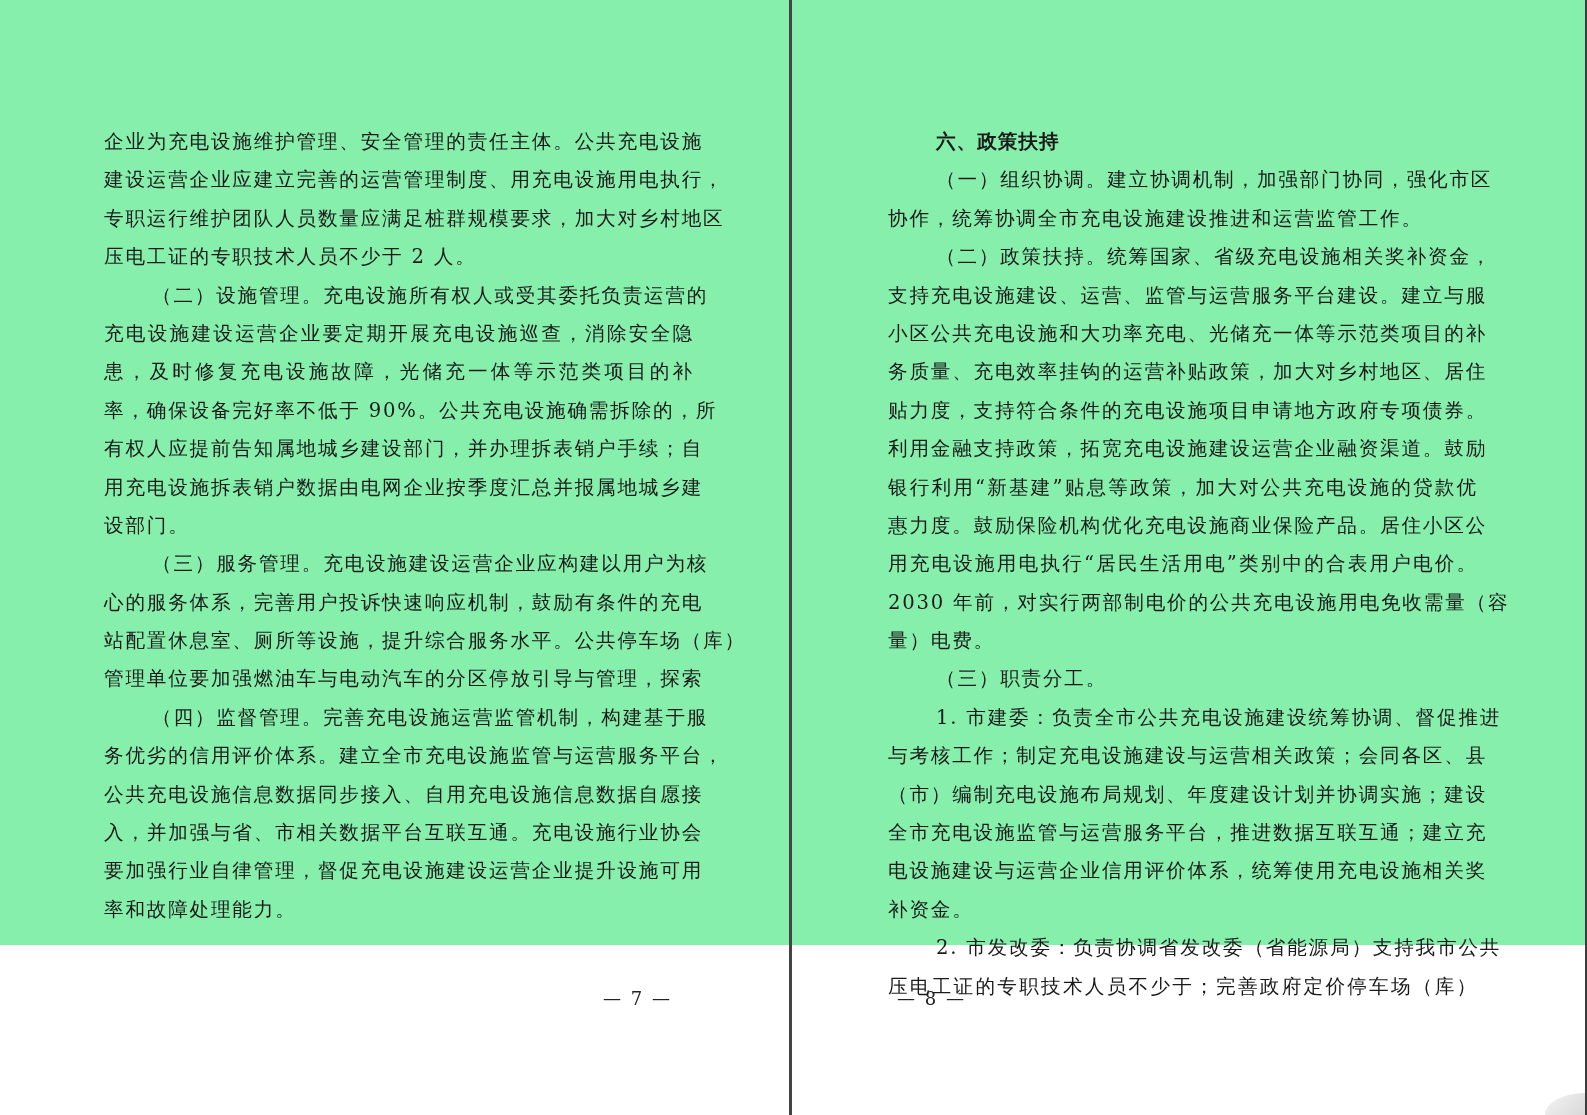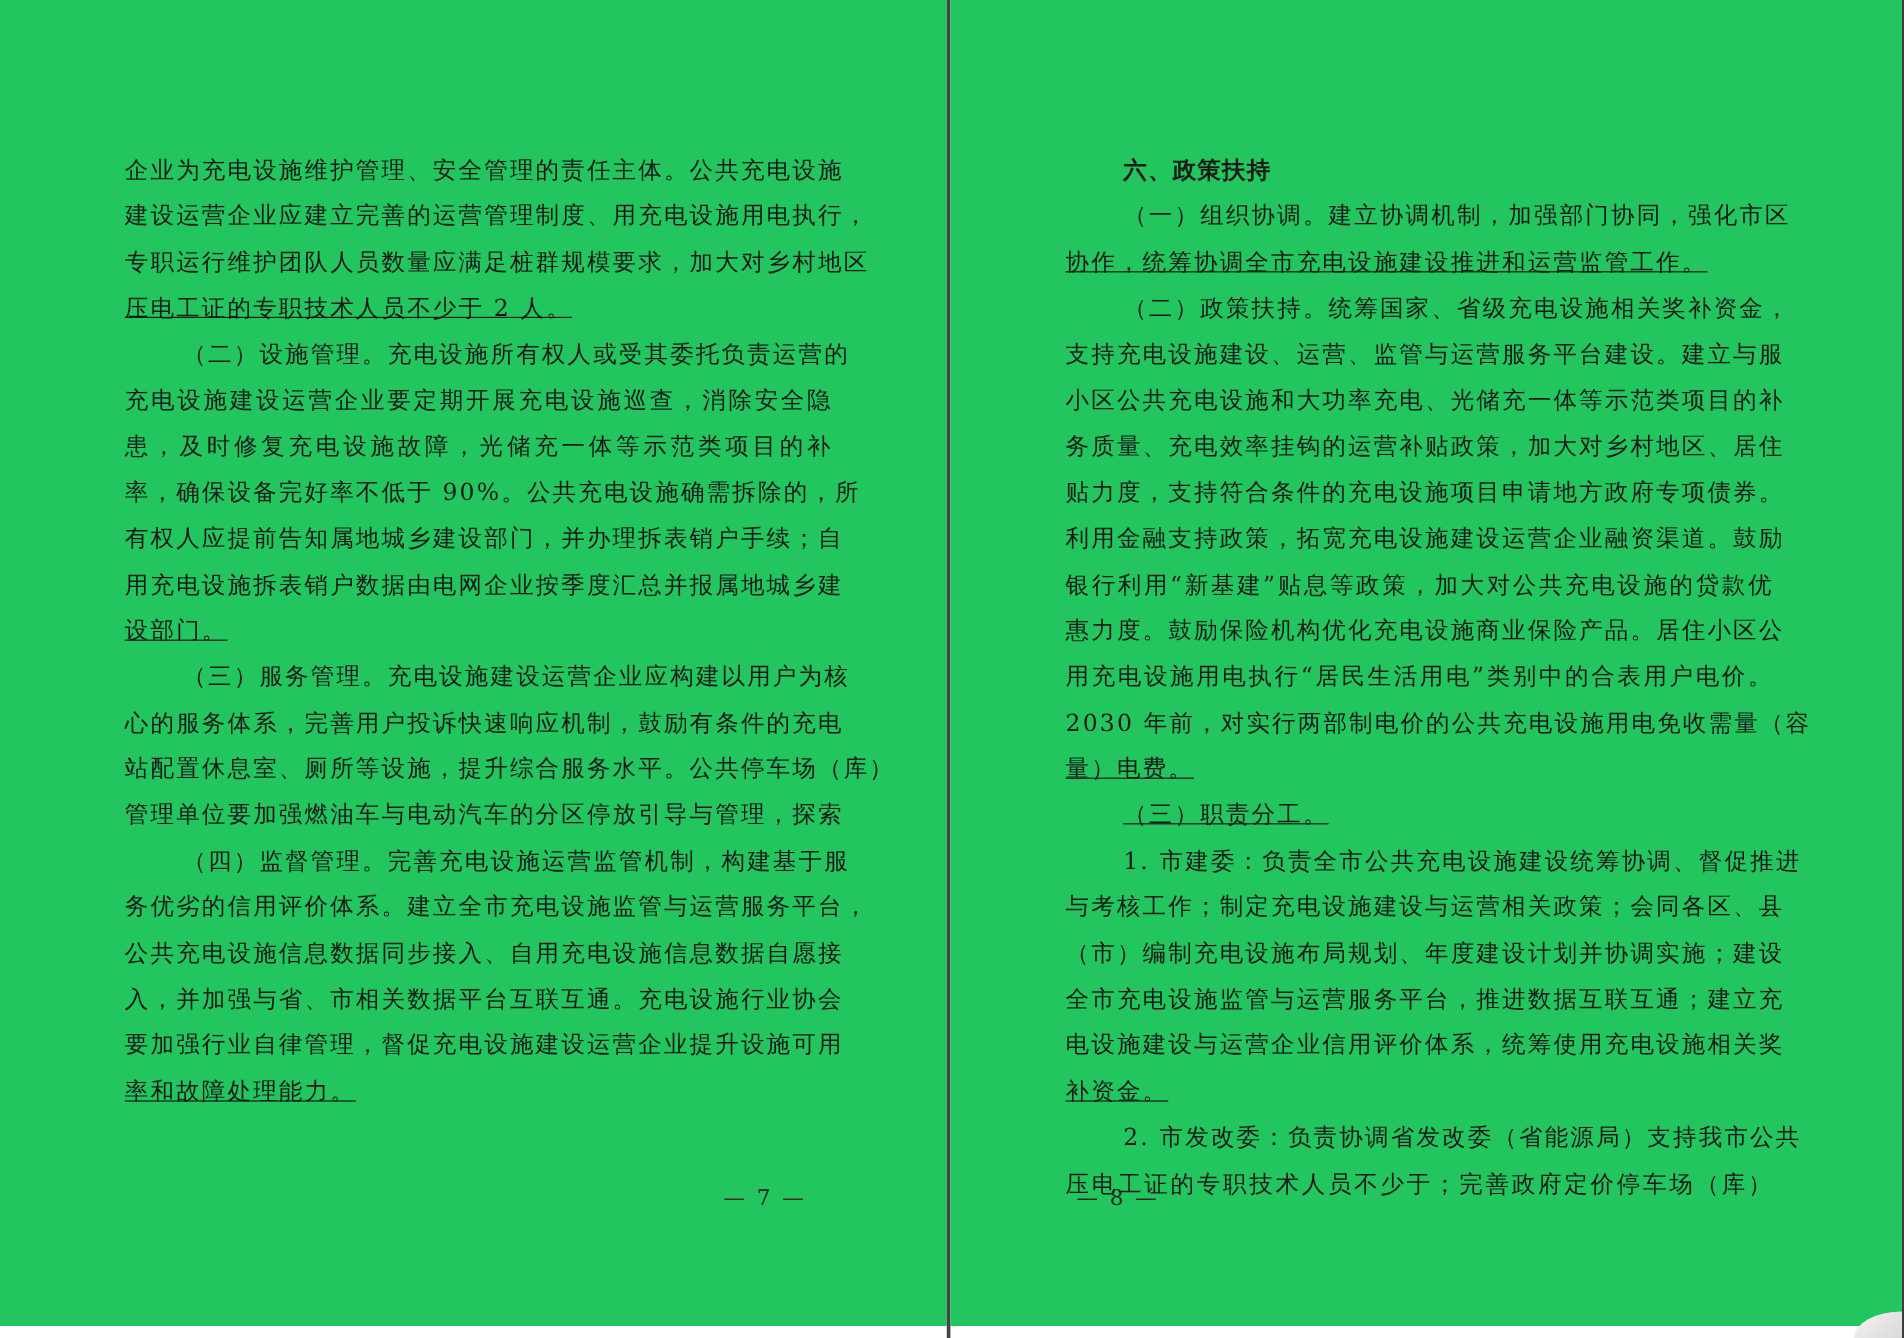--- a/index.html
+++ b/index.html
@@ -11,22 +11,22 @@
       width: 1587px;
       height: 1115px;
       position: relative;
       overflow: hidden;
       font-family: "DejaVu Serif", "Liberation Serif", serif;
       color: #1a1a1a;
     }
     .page {
       position: absolute;
       top: 0;
-      height: 1105px;
-      background: #22c55e;
+      height: 945px;
+      background: #86efac;
     }
     .page-left { left: 0; width: 789px; }
     .page-right { left: 792px; width: 793px; }
     .divider {
       position: absolute;
       left: 789px;
       top: 0;
       width: 3px;
       height: 1115px;
       background: #444444;
@@ -55,21 +55,21 @@
       letter-spacing: 1.8px;
     }
     .page-left .text-block { left: 104px; top: 123px; width: 590px; }
     .page-right .text-block { left: 96px; top: 123px; width: 590px; }
     .line {
       white-space: nowrap;
       height: 38.4px;
       text-align: justify;
       text-align-last: justify;
     }
-    .line.last { text-align-last: left; text-decoration: underline; }
+    .line.last { text-align-last: left; }
     .indent { padding-left: 48px; }
     .heading {
       font-family: "DejaVu Sans", "Liberation Sans", sans-serif;
       font-weight: bold;
       letter-spacing: 1px;
       text-align-last: left;
     }
     .page-num {
       position: absolute;
       font-size: 18px;

